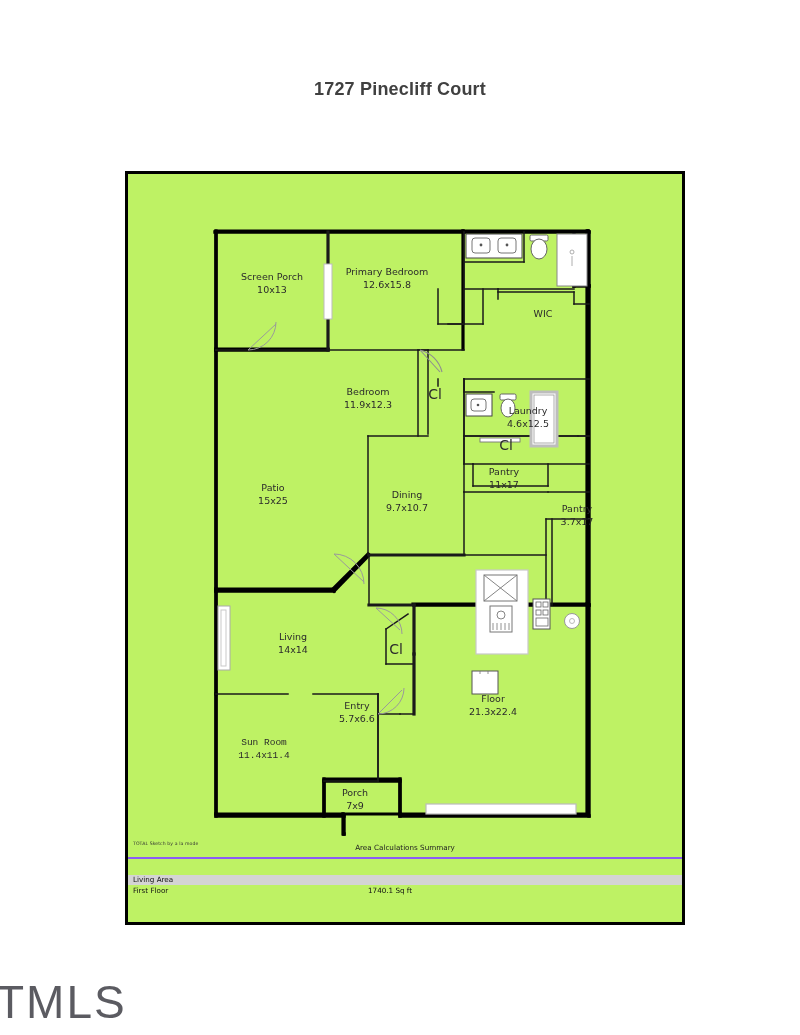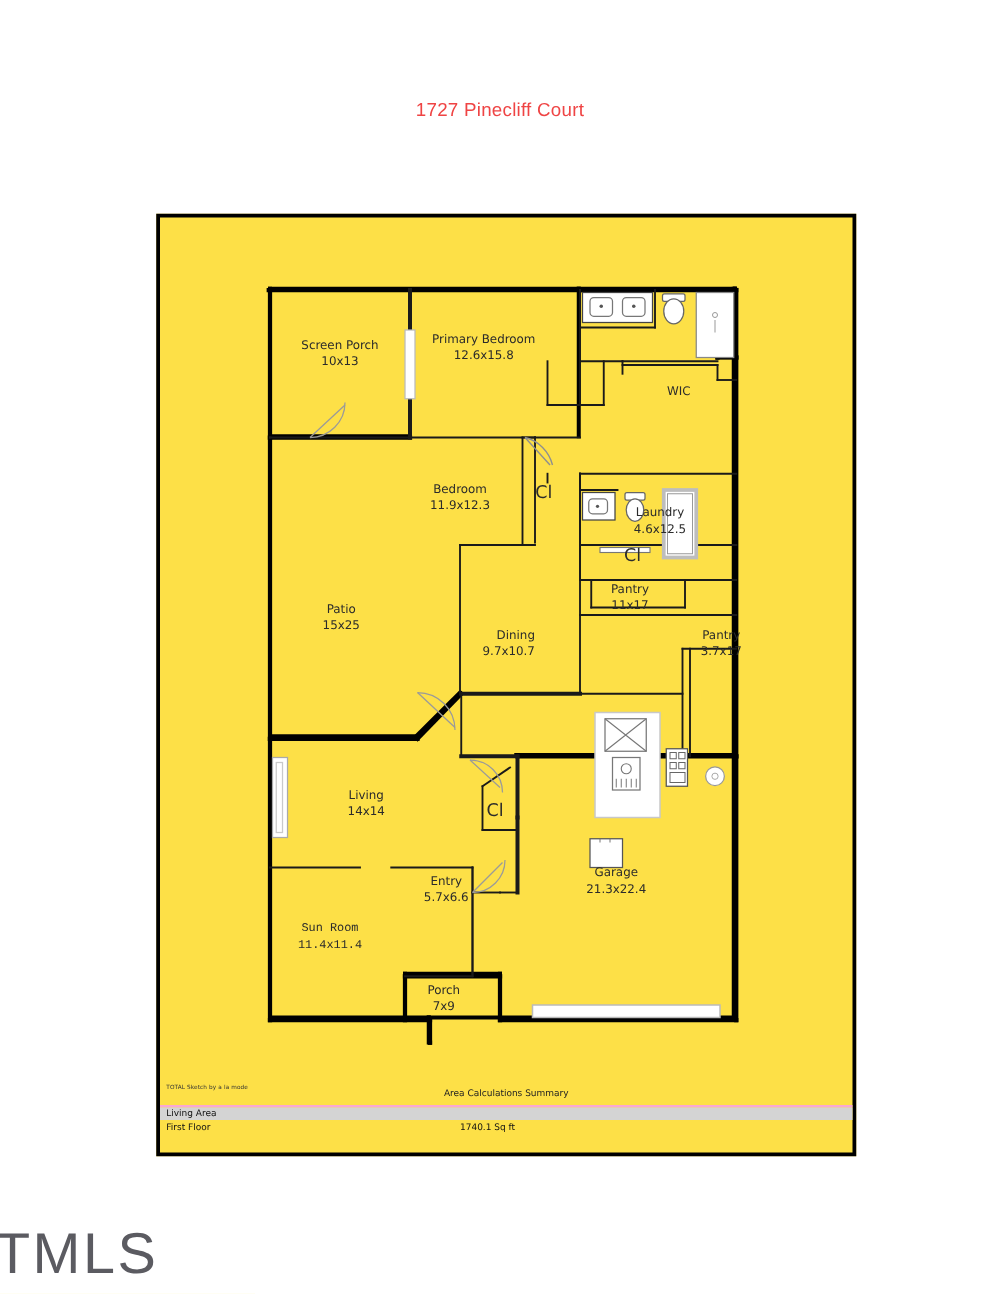--- a/index.html
+++ b/index.html
@@ -18,36 +18,36 @@
 
   
   #title-block {
     position: absolute;
     left: 0;
     top: 78px;
     width: 800px;
     text-align: center;
   }
   #title-block .tline {
-    font-size: 15px;
-    font-weight: normal;
+    font-size: 18px;
+    font-weight: bold;
     letter-spacing: 0.2px;
     line-height: 22px;
-    color: #ef4444;
+    color: #404040;
   }
 
   
   #sketch-frame {
     position: absolute;
     left: 125px;
     top: 171px;
     width: 560px;
     height: 754px;
     border: 3px solid #000;
-    background: #fde047;
+    background: #bef264;
     box-sizing: border-box;
   }
 
   
   #plan-canvas {
     position: absolute;
     left: 0; top: 0;
     width: 554px;
     height: 748px;
   }
@@ -72,46 +72,47 @@
   
   #summary-wrap {
     position: absolute;
     left: 0;
     bottom: 0;
     width: 554px;
   }
   #summary-head {
     position: relative;
     height: 21px;
-    border-bottom: 2px solid #f9a8d4;
+    border-bottom: 2px solid #8b5cf6;
   }
   #sketch-credit {
     position: absolute;
     left: 5px;
     top: 5px;
     font-size: 4.6px;
     color: #333;
     letter-spacing: 0.1px;
     font-family: "DejaVu Sans", sans-serif;
   }
   #summary-title {
     position: absolute;
     left: 0; right: 0;
     top: 7px;
     text-align: center;
     font-size: 7.2px;
     color: #222;
     font-family: "DejaVu Sans", sans-serif;
   }
   #summary-body {
-    height: 36px;
+    height: 47px;
     position: relative;
     font-size: 7.2px;
     color: #111;
     font-family: "DejaVu Sans", sans-serif;
+    margin-top: 16px;
   }
   .sum-band {
     position: absolute;
     left: 0; right: 0;
     top: 0;
     height: 10px;
     background: #d4d4d4;
   }
   .sum-row {
     position: absolute;
@@ -456,36 +457,36 @@
   <div class="room-label" style="left:449px; top:329px;">
     <span class="rname">Pantry</span>
     <span class="rdim">3.7x17</span>
   </div>
 
   <div class="room-label" style="left:145px; top:308px;">
     <span class="rname">Patio</span>
     <span class="rdim">15x25</span>
   </div>
 
-  <div class="room-label" style="left:279px; top:329px;text-align:right;">
+  <div class="room-label" style="left:279px; top:315px;">
     <span class="rname">Dining</span>
     <span class="rdim">9.7x10.7</span>
   </div>
 
   <div class="room-label" style="left:165px; top:457px;">
     <span class="rname">Living</span>
     <span class="rdim">14x14</span>
   </div>
 
   <div class="room-label small" style="left:268px; top:470px;">
     <span class="rname">Cl</span>
   </div>
 
   <div class="room-label" style="left:365px; top:519px;">
-    <span class="rname">Garage</span>
+    <span class="rname">Floor</span>
     <span class="rdim">21.3x22.4</span>
   </div>
 
   <div class="room-label" style="left:229px; top:526px;">
     <span class="rname">Entry</span>
     <span class="rdim">5.7x6.6</span>
   </div>
 
   <div class="room-label" style="left:136px; top:563px;font-family:Liberation Mono, monospace;">
     <span class="rname">Sun Room</span>

